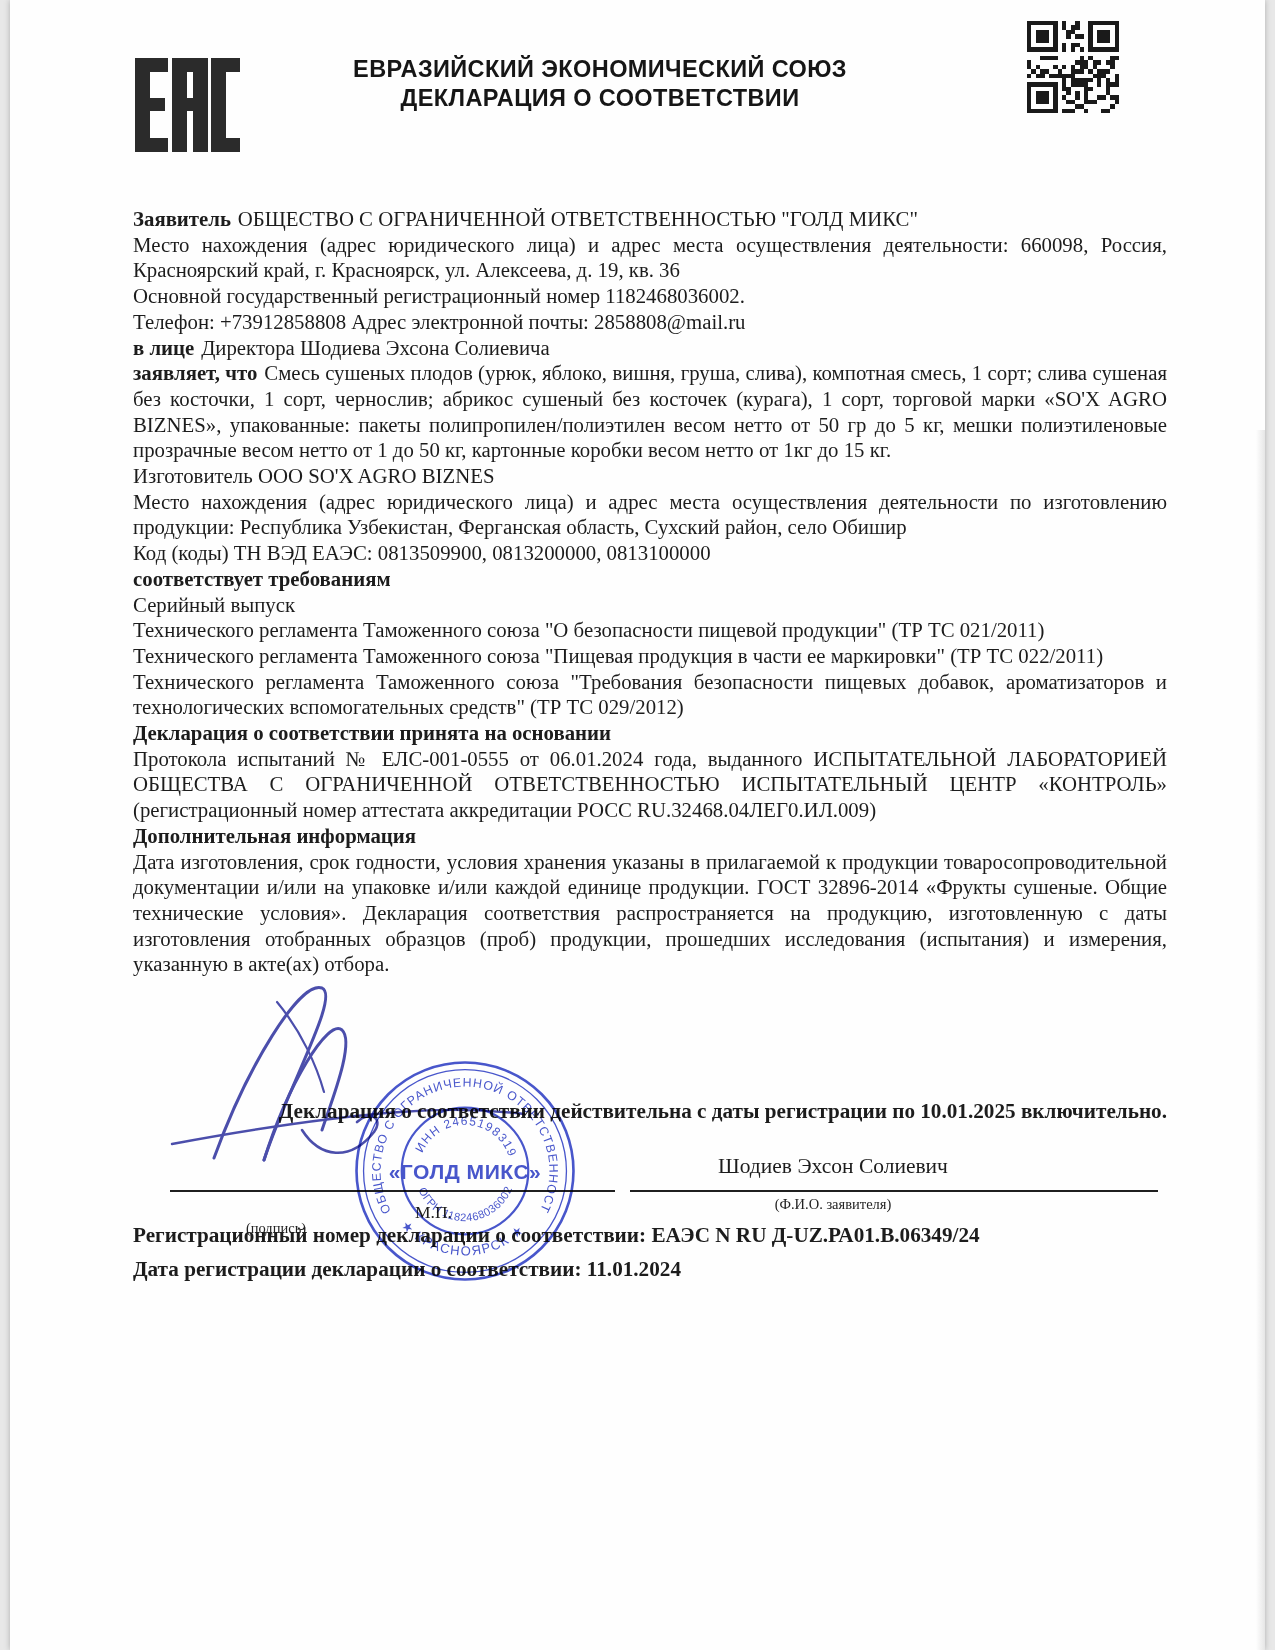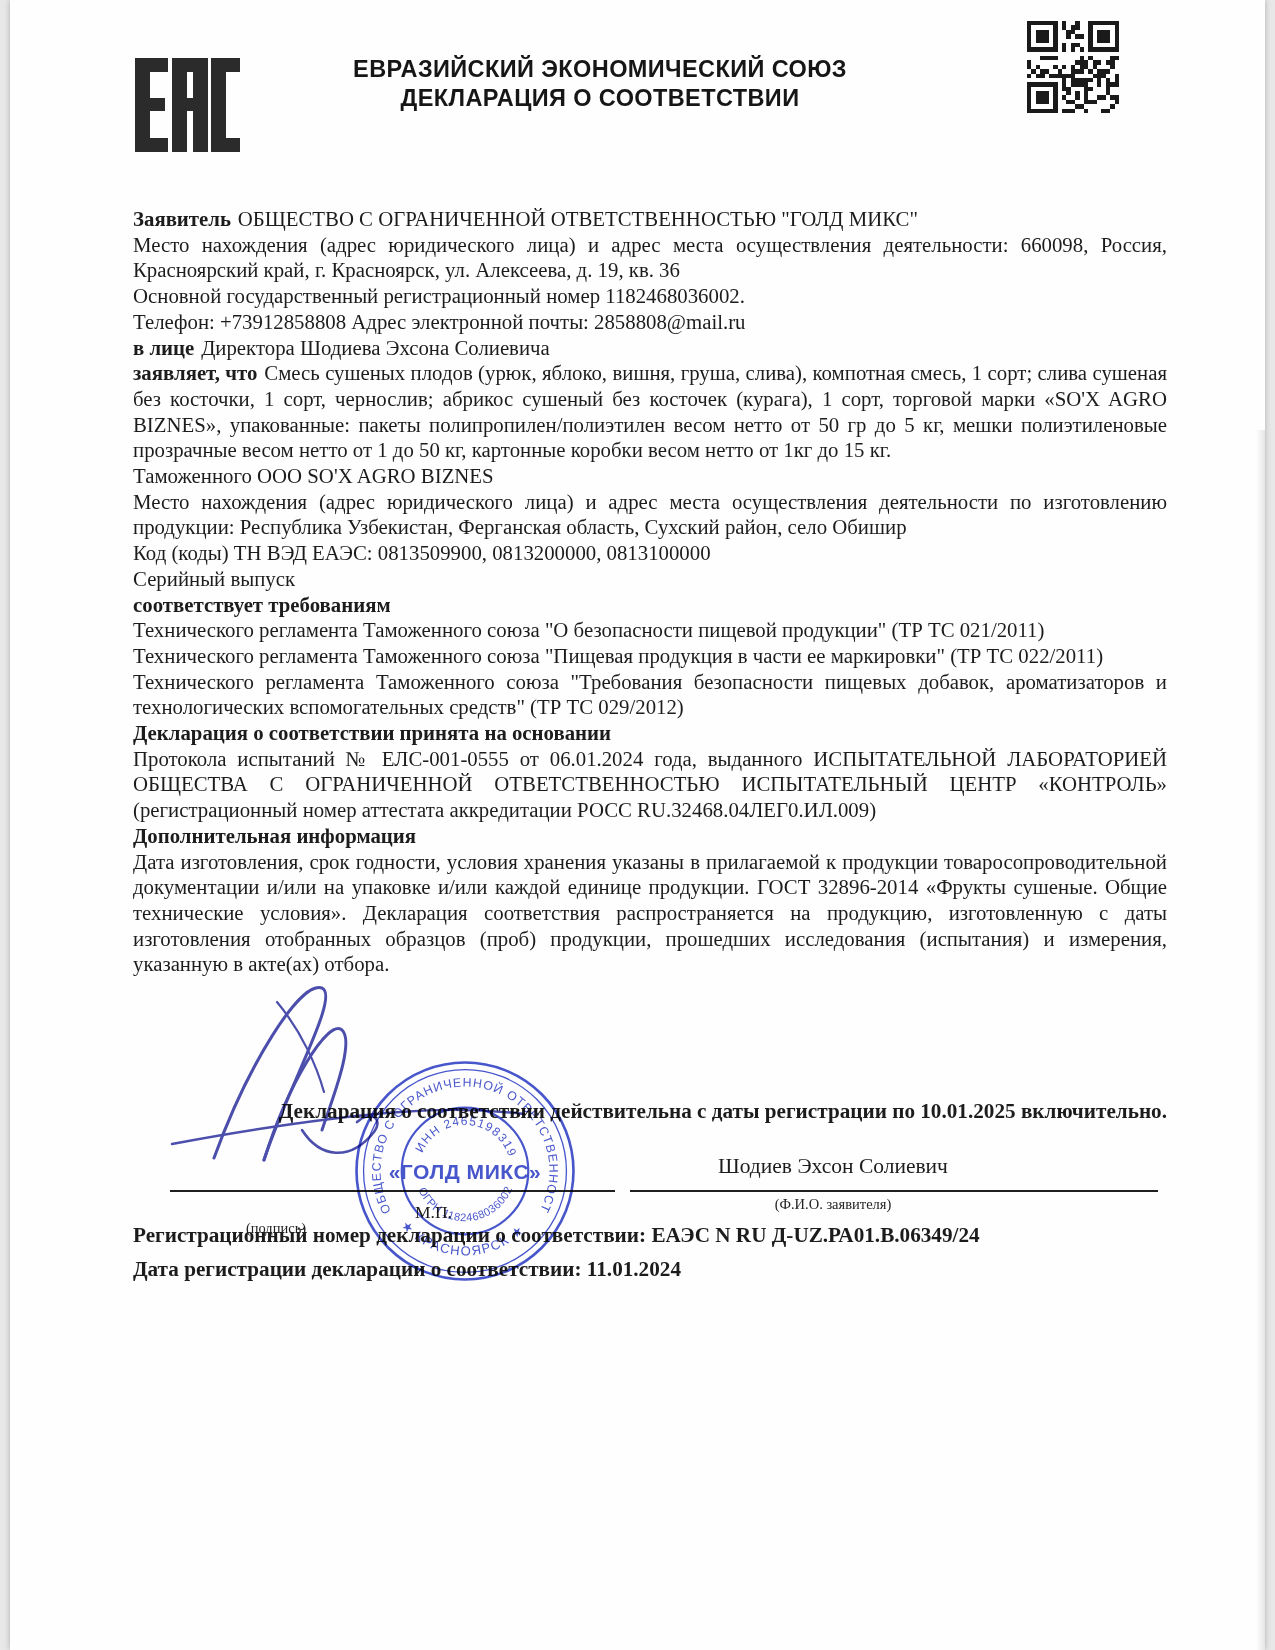--- a/index.html
+++ b/index.html
@@ -201,25 +201,25 @@
       </svg>
   </div>
 
   <div class="body-text">
     <p class="para"><b>Заявитель</b><span>ОБЩЕСТВО С ОГРАНИЧЕННОЙ ОТВЕТСТВЕННОСТЬЮ "ГОЛД МИКС"</span></p>
     <p class="para"><b></b><span>Место нахождения (адрес юридического лица) и адрес места осуществления деятельности: 660098, Россия, Красноярский край, г. Красноярск, ул. Алексеева, д. 19, кв. 36</span></p>
     <p class="para"><b></b><span>Основной государственный регистрационный номер 1182468036002.</span></p>
     <p class="para"><b></b><span>Телефон: +73912858808 Адрес электронной почты: 2858808@mail.ru</span></p>
     <p class="para"><b>в лице</b><span>Директора Шодиева Эхсона Солиевича</span></p>
     <p class="para"><b>заявляет, что</b><span>Смесь сушеных плодов (урюк, яблоко, вишня, груша, слива), компотная смесь, 1 сорт; слива сушеная без косточки, 1 сорт, чернослив; абрикос сушеный без косточек (курага), 1 сорт, торговой марки «SO'X AGRO BIZNES», упакованные: пакеты полипропилен/полиэтилен весом нетто от 50 гр до 5 кг, мешки полиэтиленовые прозрачные весом нетто от 1 до 50 кг, картонные коробки весом нетто от 1кг до 15 кг.</span></p>
-    <p class="para"><b></b><span>Таможенного ООО SO'X AGRO BIZNES</span></p>
+    <p class="para"><b></b><span>Изготовитель ООО SO'X AGRO BIZNES</span></p>
     <p class="para"><b></b><span>Место нахождения (адрес юридического лица) и адрес места осуществления деятельности по изготовлению продукции: Республика Узбекистан, Ферганская область,  Сухский район, село Обишир</span></p>
     <p class="para"><b></b><span>Код (коды) ТН ВЭД ЕАЭС: 0813509900, 0813200000, 0813100000</span></p>
+    <p class="para"><b>соответствует требованиям</b><span></span></p>
     <p class="para"><b></b><span>Серийный выпуск</span></p>
-    <p class="para"><b>соответствует требованиям</b><span></span></p>
     <p class="para"><b></b><span>Технического регламента Таможенного союза "О безопасности пищевой продукции" (ТР ТС 021/2011)</span></p>
     <p class="para"><b></b><span>Технического регламента Таможенного союза "Пищевая продукция в части ее маркировки" (ТР ТС 022/2011)</span></p>
     <p class="para"><b></b><span>Технического регламента Таможенного союза "Требования безопасности пищевых добавок, ароматизаторов и технологических вспомогательных средств" (ТР ТС 029/2012)</span></p>
     <p class="para"><b>Декларация о соответствии принята на основании</b><span></span></p>
     <p class="para"><b></b><span>Протокола испытаний № ЕЛС-001-0555 от 06.01.2024 года, выданного ИСПЫТАТЕЛЬНОЙ ЛАБОРАТОРИЕЙ  ОБЩЕСТВА С ОГРАНИЧЕННОЙ  ОТВЕТСТВЕННОСТЬЮ ИСПЫТАТЕЛЬНЫЙ ЦЕНТР «КОНТРОЛЬ»  (регистрационный номер аттестата аккредитации РОСС RU.32468.04ЛЕГ0.ИЛ.009)</span></p>
     <p class="para"><b>Дополнительная информация</b><span></span></p>
     <p class="para"><b></b><span>Дата изготовления, срок годности, условия хранения указаны в прилагаемой к продукции товаросопроводительной документации и/или на упаковке и/или каждой единице продукции. ГОСТ 32896-2014 «Фрукты сушеные. Общие технические условия». Декларация соответствия распространяется на продукцию, изготовленную с даты изготовления отобранных образцов (проб) продукции, прошедших исследования (испытания) и измерения, указанную в акте(ах) отбора.</span></p>
   </div>
 
   <div class="bottom">

